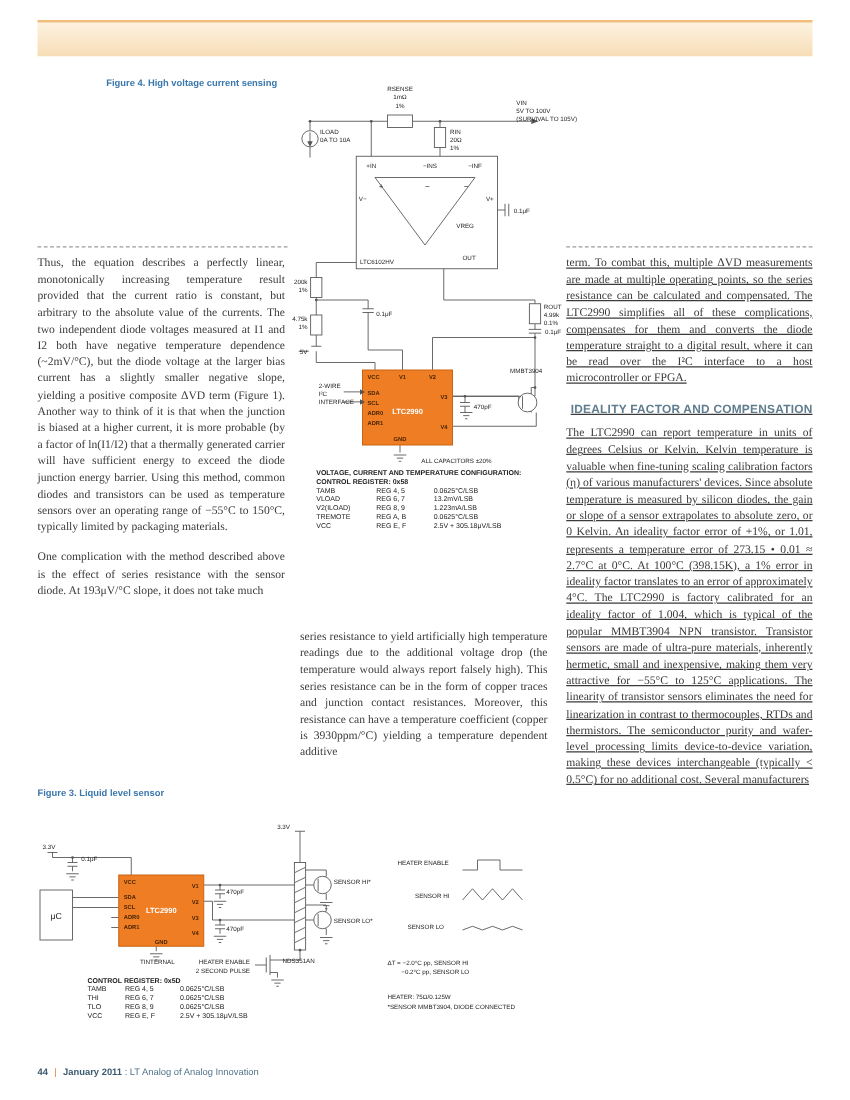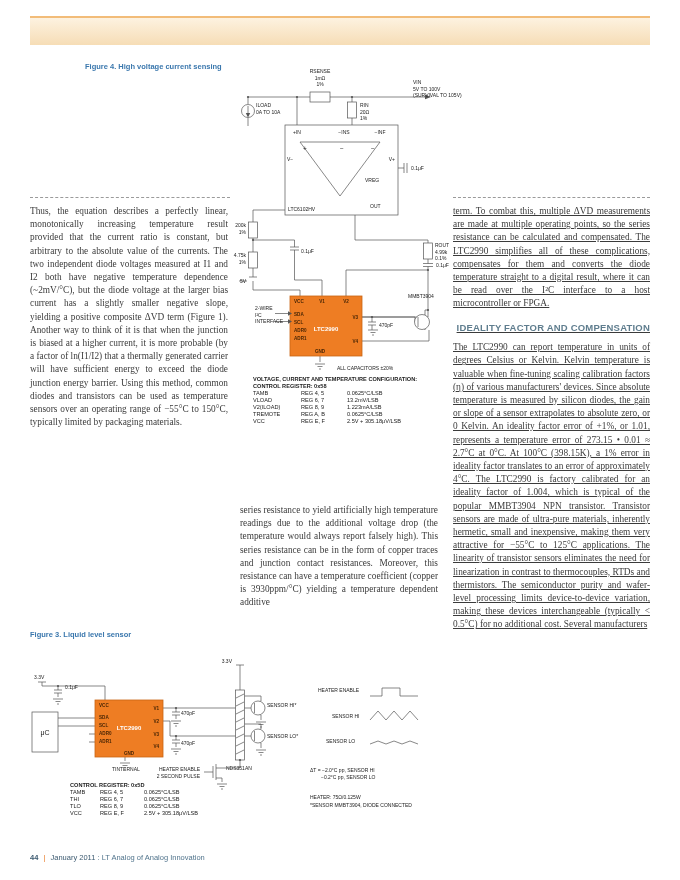--- a/index.html
+++ b/index.html
@@ -26,21 +26,21 @@
   svg .dot{fill:#555;}
   svg .ah{fill:#555;stroke:none;}
   .cfg{position:absolute;font-size:5.6px;color:#222;line-height:7px;}
   .cfg .t{font-weight:bold;}
   .cfgrow{display:grid;}
   #f4cfg .cfgrow{grid-template-columns:48px 46px 1fr;}
   #f5cfg .cfgrow{grid-template-columns:30px 44px 1fr;}
   .footer{position:absolute;left:30px;top:853px;font-size:7.5px;color:#51748c;}
   .footer .pg{font-weight:bold;color:#3c5a70;}
   .footer .sep{color:#e87722;padding:0 3px;}
-  .footer .dt{font-weight:normal;color:#3c5a70;}
+  .footer .dt{font-weight:bold;color:#3c5a70;}
 </style>
 </head>
 <body>
 
 <div class="page">
 
   <div class="band"></div>
 
   <div class="figcap" style="left:85px;top:62px;">Figure 4. High voltage current sensing</div>
 
@@ -181,20 +181,21 @@
       <span>REG E, F</span>
       <span>2.5V + 305.18μV/LSB</span>
     </div>
   </div>
 
   <div class="dashes" style="left:30px;top:197px;width:200px;"></div>
   <div class="dashes" style="left:453px;top:197px;width:197px;"></div>
 
   <div class="col" style="left:30px;top:205px;width:198px;">
     <p>Thus, the equation describes a perfectly linear, monotonically increasing temperature result provided that the current ratio is constant, but arbitrary to the absolute value of the currents. The two independent diode voltages measured at I1 and I2 both have negative temperature dependence (~2mV/°C), but the diode voltage at the larger bias current has a slightly smaller negative slope, yielding a positive composite ΔVD term (Figure 1). Another way to think of it is that when the junction is biased at a higher current, it is more probable (by a factor of ln(I1/I2) that a thermally generated carrier will have sufficient energy to exceed the diode junction energy barrier. Using this method, common diodes and transistors can be used as temperature sensors over an operating range of −55°C to 150°C, typically limited by packaging materials.</p>
+    <p>One complication with the method described above is the effect of series resistance with the sensor diode. At 193μV/°C slope, it does not take much</p>
   </div>
 
   <div class="col" style="left:240px;top:504px;width:198px;">
     <p>series resistance to yield artificially high temperature readings due to the additional voltage drop (the temperature would always report falsely high). This series resistance can be in the form of copper traces and junction contact resistances. Moreover, this resistance can have a temperature coefficient (copper is 3930ppm/°C) yielding a temperature dependent additive</p>
   </div>
 
   <div class="col" style="left:453px;top:205px;width:197px;text-decoration:underline;">
     <p>term. To combat this, multiple ΔVD measurements are made at multiple operating points, so the series resistance can be calculated and compensated. The LTC2990 simplifies all of these complications, compensates for them and converts the diode temperature straight to a digital result, where it can be read over the I²C interface to a host microcontroller or FPGA.</p>
     <div class="subhead">IDEALITY FACTOR AND COMPENSATION</div>
     <p>The LTC2990 can report temperature in units of degrees Celsius or Kelvin. Kelvin temperature is valuable when fine-tuning scaling calibration factors (η) of various manufacturers' devices. Since absolute temperature is measured by silicon diodes, the gain or slope of a sensor extrapolates to absolute zero, or 0 Kelvin. An ideality factor error of +1%, or 1.01, represents a temperature error of 273.15 • 0.01 ≈ 2.7°C at 0°C. At 100°C (398.15K), a 1% error in ideality factor translates to an error of approximately 4°C. The LTC2990 is factory calibrated for an ideality factor of 1.004, which is typical of the popular MMBT3904 NPN transistor. Transistor sensors are made of ultra-pure materials, inherently hermetic, small and inexpensive, making them very attractive for −55°C to 125°C applications. The linearity of transistor sensors eliminates the need for linearization in contrast to thermocouples, RTDs and thermistors. The semiconductor purity and wafer-level processing limits device-to-device variation, making these devices interchangeable (typically &lt; 0.5°C) for no additional cost. Several manufacturers</p>

